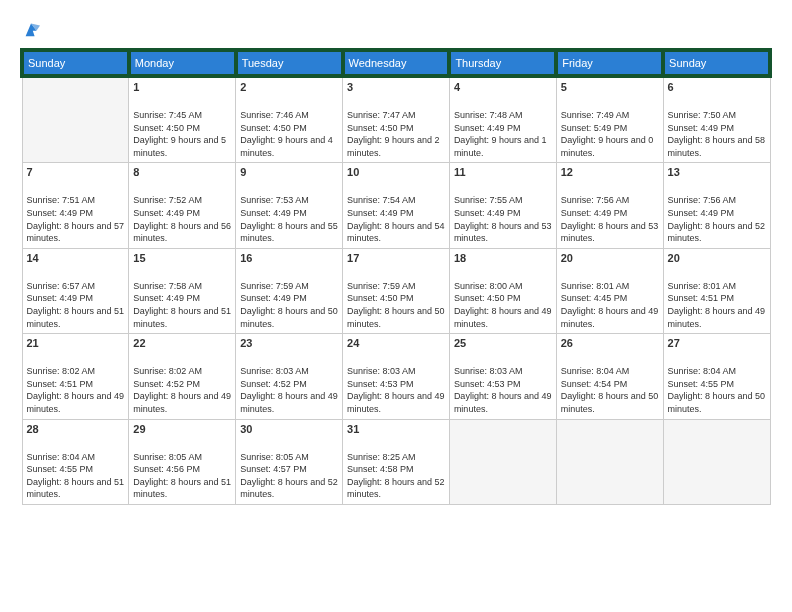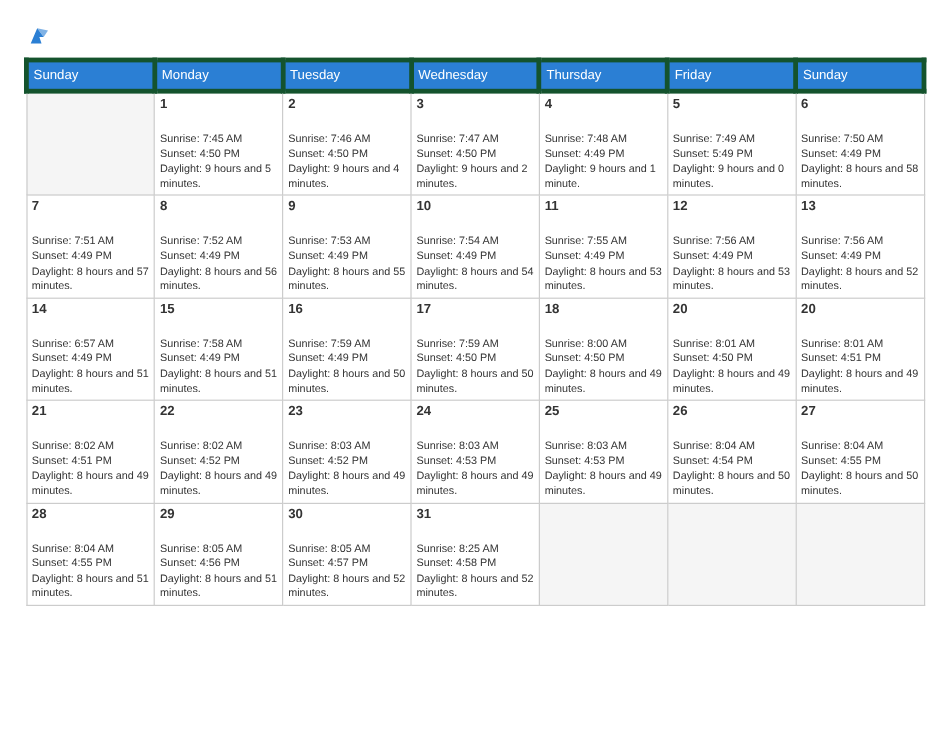--- a/index.html
+++ b/index.html
@@ -260,21 +260,21 @@
           <td>
             <span class="day-number">18</span>
             <div class="day-info">Sunrise: 8:00 AM
 Sunset: 4:50 PM
 Daylight: 8 hours
 and 49 minutes.</div>
           </td>
           <td>
             <span class="day-number">20</span>
             <div class="day-info">Sunrise: 8:01 AM
-Sunset: 4:50 PM
+Sunset: 4:45 PM
 Daylight: 8 hours
 and 49 minutes.</div>
           </td>
           <td>
             <span class="day-number">20</span>
             <div class="day-info">Sunrise: 8:01 AM
 Sunset: 4:51 PM
 Daylight: 8 hours
 and 49 minutes.</div>
           </td>

